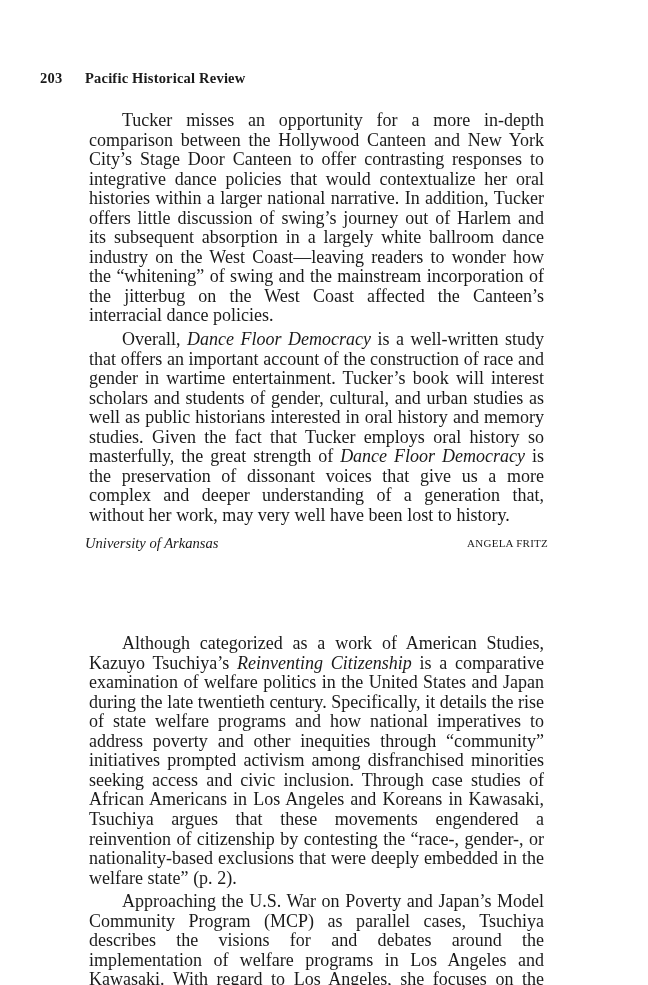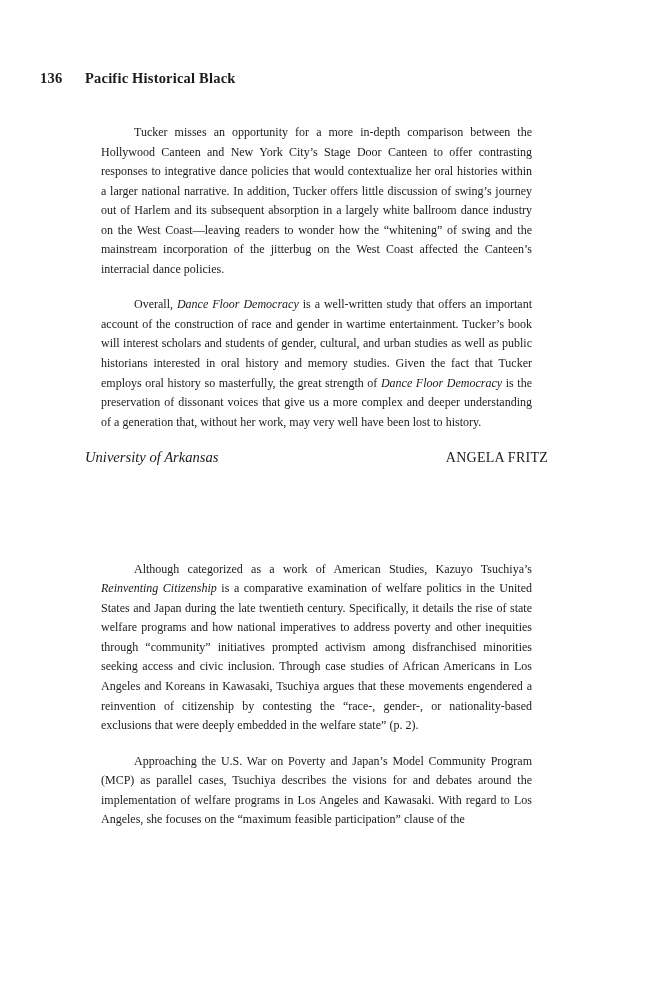--- a/index.html
+++ b/index.html
@@ -48,22 +48,22 @@
 
   
   .column {
     position: absolute;
     left: 85px;
     top: 107px;
     width: 463px;
   }
 
   p.body {
-    margin: 16px;
-    font-size: 12px;
+    margin: 4px;
+    font-size: 18px;
     line-height: 19.55px;
     text-align: justify;
     text-indent: 33px;
     hyphens: none;
     word-spacing: 0.1px;
   }
 
   p.citation {
     margin: 0;
     font-size: 14.6px;
@@ -80,36 +80,36 @@
     display: flex;
     justify-content: space-between;
     align-items: center;
     gap: 32px;
   }
   .affiliation {
     font-style: italic;
   }
   .reviewer {
     font-variant: normal;
-    font-size: 14px;
+    font-size: 11px;
     letter-spacing: 0.25px;
   }
 
   .gap-after-byline { height: 60px; }
   .gap-after-citation { height: 16px; }
 
   i, .ital { }
 </style>
 </head>
 <body>
 
 <div class="page">
 
   <div class="running-head">
-    <span class="folio">136</span><span class="head-title">Pacific Historical Black</span>
+    <span class="folio">203</span><span class="head-title">Pacific Historical Review</span>
   </div>
 
   <div class="column">
 
     <p class="body">Tucker misses an opportunity for a more in-depth comparison between the Hollywood Canteen and New York City’s Stage Door Canteen to offer contrasting responses to integrative dance policies that would contextualize her oral histories within a larger national narrative. In addition, Tucker offers little discussion of swing’s journey out of Harlem and its subsequent absorption in a largely white ballroom dance industry on the West Coast—leaving readers to wonder how the “whitening” of swing and the mainstream incorporation of the jitterbug on the West Coast affected the Canteen’s interracial dance policies.</p>
 
     <p class="body"><span>Overall, </span><i>Dance Floor Democracy</i><span> is a well-written study that offers an important account of the construction of race and gender in wartime entertainment. Tucker’s book will interest scholars and students of gender, cultural, and urban studies as well as public historians interested in oral history and memory studies. Given the fact that Tucker employs oral history so masterfully, the great strength of </span><i>Dance Floor Democracy</i><span> is the preservation of dissonant voices that give us a more complex and deeper understanding of a generation that, without her work, may very well have been lost to history.</span></p>
 
     <div class="byline">
       <span class="affiliation">University of Arkansas</span>

